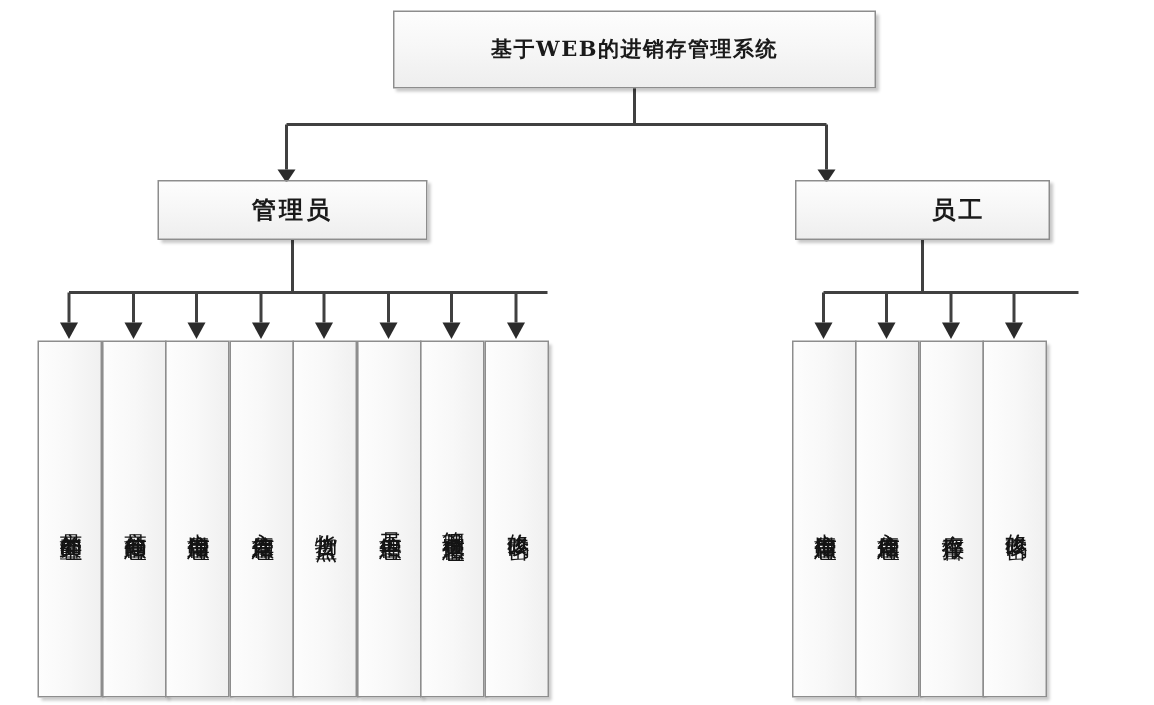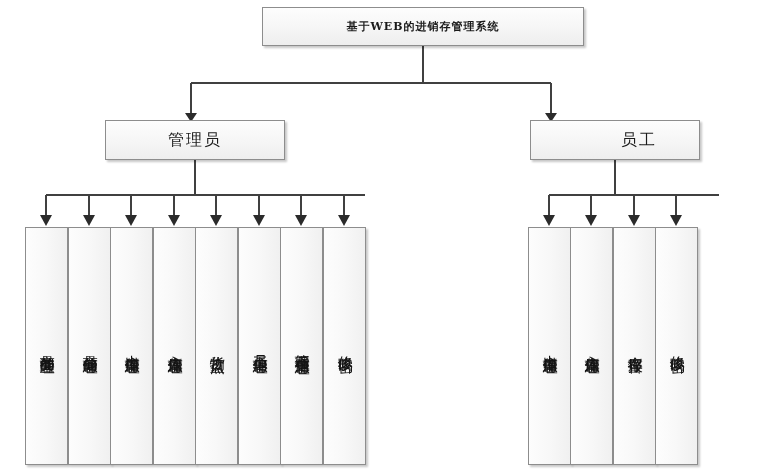--- a/index.html
+++ b/index.html
@@ -16,24 +16,25 @@
 
   
   .node{
     position:absolute;
     box-sizing:border-box;
     background:linear-gradient(to bottom,#fdfdfd 0%,#f7f7f7 45%,#eeeeee 100%);
     border:1px solid #8d8d8d;
     box-shadow:2px 2px 2px rgba(0,0,0,0.22);
     display:flex;align-items:center;justify-content:center;
     color:#1a1a1a;
+    font-weight:bold;
   }
   .node.title{
-    left:262px;top:7px;width:322px;height:39px;
-    font-size:11px;font-weight:bold;letter-spacing:1px;
+    left:262px;top:7px;width:322px;height:52px;
+    font-size:14px;font-weight:bold;letter-spacing:1px;
   }
   .node.role{
     width:180px;height:40px;
     font-size:16px;letter-spacing:2px;
   }
   .node.role.admin{left:105px;top:120px;}
   .node.role.staff{left:530px;top:120px;width:170px;padding-left:48px;}
 
   
   .leaf{

